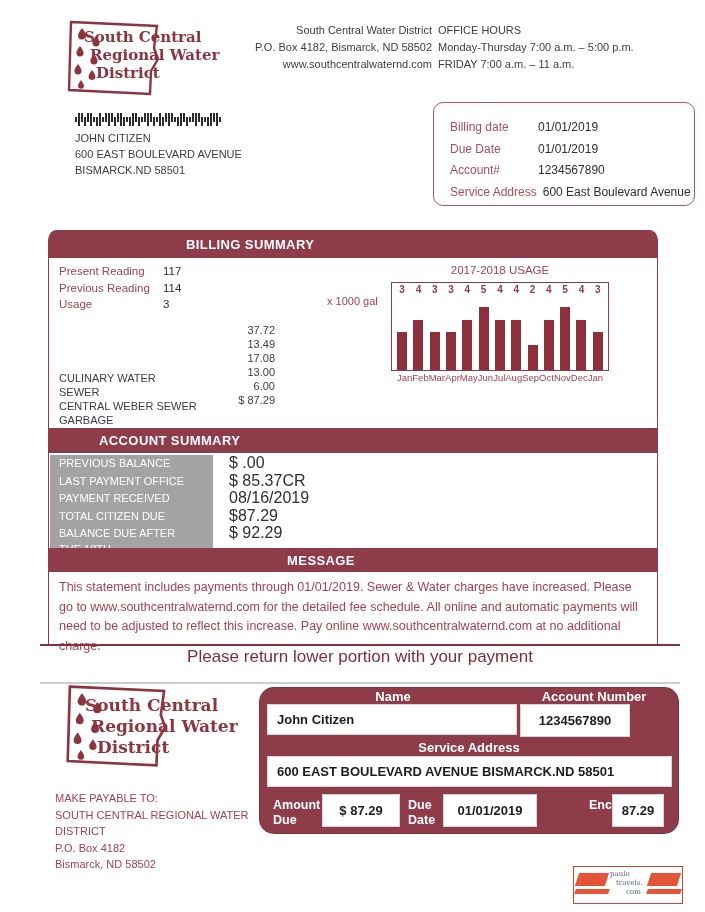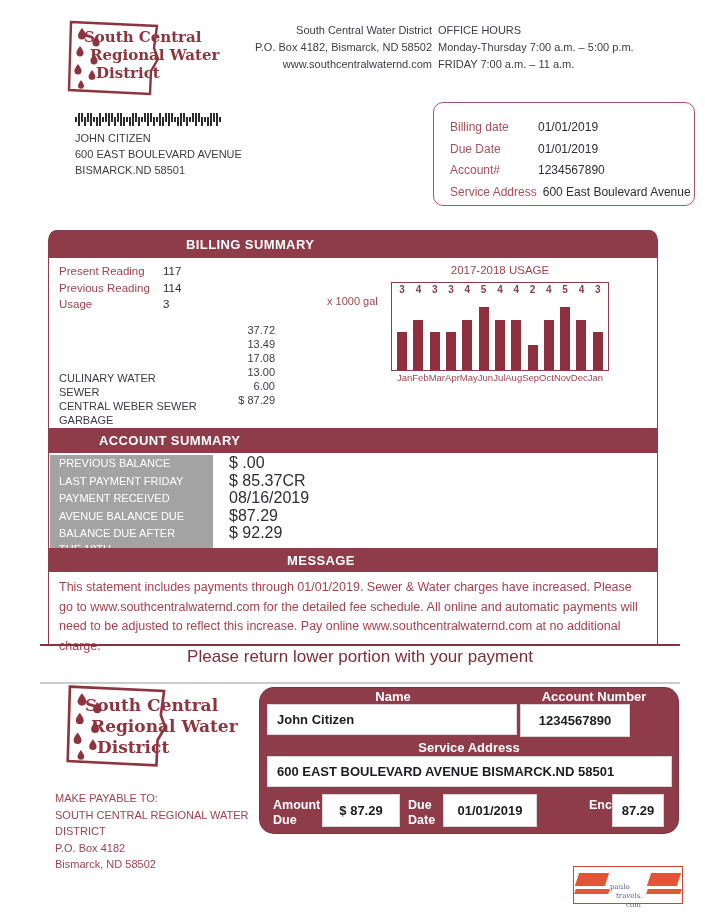--- a/index.html
+++ b/index.html
@@ -97,21 +97,21 @@
   .lbl-encl{left:285px;top:110px;width:62px;margin-left:44px;}
   .box-encl{left:352px;top:106px;width:50px;height:31px;justify-content:center;}
 
   
   .watermark{top:866px;left:573px;width:108px;height:36px;border:1px solid #cf4532;background:#fff;}
   .wm-shape{position:absolute;background:#e25536;}
   .wm-l1{left:3px;top:6px;width:30px;height:13px;transform:skewX(-18deg);}
   .wm-l2{left:1px;top:22px;width:34px;height:5px;transform:skewX(-18deg);}
   .wm-r1{right:3px;top:6px;width:30px;height:13px;transform:skewX(-18deg);}
   .wm-r2{right:1px;top:22px;width:34px;height:5px;transform:skewX(-18deg);}
-  .wm-text{position:absolute;left:36px;top:16px;width:46px;font-family:"DejaVu Serif",serif;font-size:7px;line-height:9px;color:#53628f;}
+  .wm-text{position:absolute;left:36px;top:3px;width:46px;font-family:"DejaVu Serif",serif;font-size:7px;line-height:9px;color:#53628f;}
   .wm-text .w2{margin-left:6px;}
   .wm-text .w3{margin-left:16px;}
 </style>
 </head>
 <body>
 
 <div class="page">
 
   <div class="abs logo logo-top">
     <svg width="112" height="84" viewBox="0 0 112 84">
@@ -355,29 +355,29 @@
       <span>ACCOUNT SUMMARY</span>
     </div>
 
     <div class="abs acct-table">
       <div class="acct-gray"></div>
       <div class="acct-row">
         <span class="acct-label">PREVIOUS BALANCE</span>
         <span class="acct-val">$ .00</span>
       </div>
       <div class="acct-row">
-        <span class="acct-label">LAST PAYMENT FRIDAY</span>
+        <span class="acct-label">LAST PAYMENT OFFICE</span>
         <span class="acct-val">$ 85.37CR</span>
       </div>
       <div class="acct-row">
         <span class="acct-label">PAYMENT RECEIVED</span>
         <span class="acct-val">08/16/2019</span>
       </div>
       <div class="acct-row">
-        <span class="acct-label">AVENUE BALANCE DUE</span>
+        <span class="acct-label">TOTAL CITIZEN DUE</span>
         <span class="acct-val">$87.29</span>
       </div>
       <div class="acct-row">
         <span class="acct-label" style="width:120px;">BALANCE DUE AFTER THE 18TH</span>
         <span class="acct-val" style="padding-left:50px;">$ 92.29</span>
       </div>
     </div>
 
     <div class="bar-title msg-bar">
       <span>MESSAGE</span>

